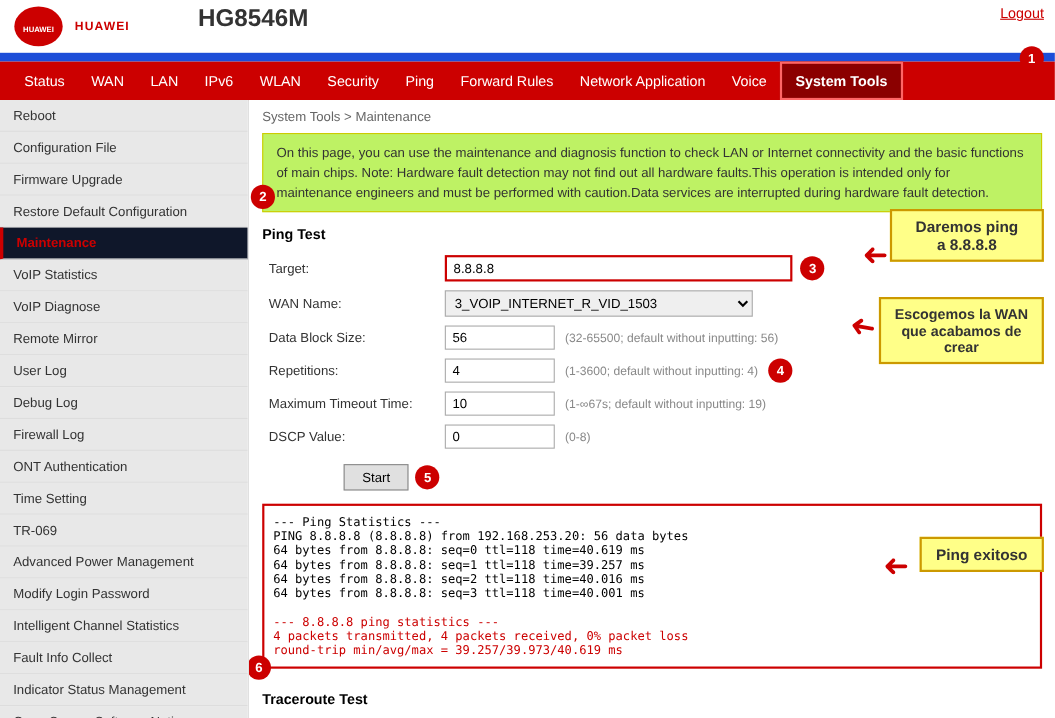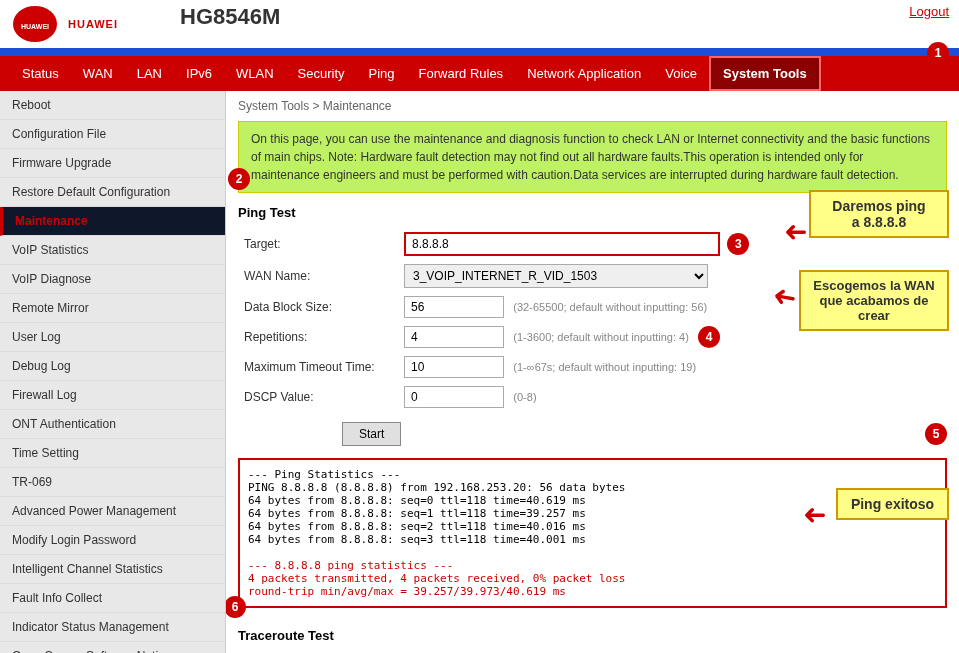--- a/index.html
+++ b/index.html
@@ -34,21 +34,21 @@
     .info-box { background: #bef264; border: 1px solid #cccc00; padding: 8px 12px; font-size: 12px; color: #333; margin-bottom: 12px; line-height: 1.5; }
 
     .section-title { font-weight: bold; font-size: 13px; margin-bottom: 8px; }
 
     .form-table { width: 100%; border-collapse: collapse; }
     .form-table tr td { padding: 4px 6px; vertical-align: middle; font-size: 12px; }
     .form-table td:first-child { width: 160px; color: #333; }
 
     .form-input { border: 1px solid #aaa; padding: 3px 6px; width: 316px; font-size: 12px; }
     .form-input.highlight { border: 2px solid #cc0000; }
-    .form-select { border: 1px solid #aaa; padding: 3px 4px; width: 304px; font-size: 12px; }
+    .form-select { border: 1px solid #aaa; padding: 3px 4px; width: 280px; font-size: 12px; }
     .form-input-small { border: 1px solid #aaa; padding: 3px 6px; width: 100px; font-size: 12px; }
     .hint-text { color: #888; font-size: 11px; margin-left: 6px; }
 
     .btn-start { background: #e0e0e0; border: 1px solid #888; padding: 4px 16px; cursor: pointer; font-size: 12px; margin: 6px 0; }
 
     .output-box { border: 2px solid #cc0000; background: #fff; padding: 8px; font-family: monospace; font-size: 11px; color: #000; margin-top: 6px; min-height: 100px; white-space: pre-wrap; }
     .output-box .stats { color: #cc0000; }
 
     
     .annotation { position: absolute; background: #ffff88; border: 2px solid #cc9900; padding: 6px 10px; font-size: 13px; font-weight: bold; color: #333; z-index: 10; text-align: center; }
@@ -177,21 +177,21 @@
         <tr>
           <td>DSCP Value:</td>
           <td>
             <input type="text" class="form-input-small" value="0" style="">
             <span class="hint-text">(0-8)</span>
           </td>
         </tr>
       </tbody>
         </table>
 
-      <div style="margin-left:104px; margin-top:4px; display:flex; align-items:center; gap:20px;justify-content:space-between;">
+      <div style="margin-left:74px; margin-top:4px; display:flex; align-items:center; gap:6px;">
         <button class="btn-start">Start</button>
 
         <span class="circle-badge" style="position:relative;top:0;left:0;">5</span>
       </div>
 
       <div style="position:relative; margin-top:6px;">
         <div class="output-box">--- Ping Statistics ---
 PING 8.8.8.8 (8.8.8.8) from 192.168.253.20: 56 data bytes
 64 bytes from 8.8.8.8: seq=0 ttl=118 time=40.619 ms
 64 bytes from 8.8.8.8: seq=1 ttl=118 time=39.257 ms

